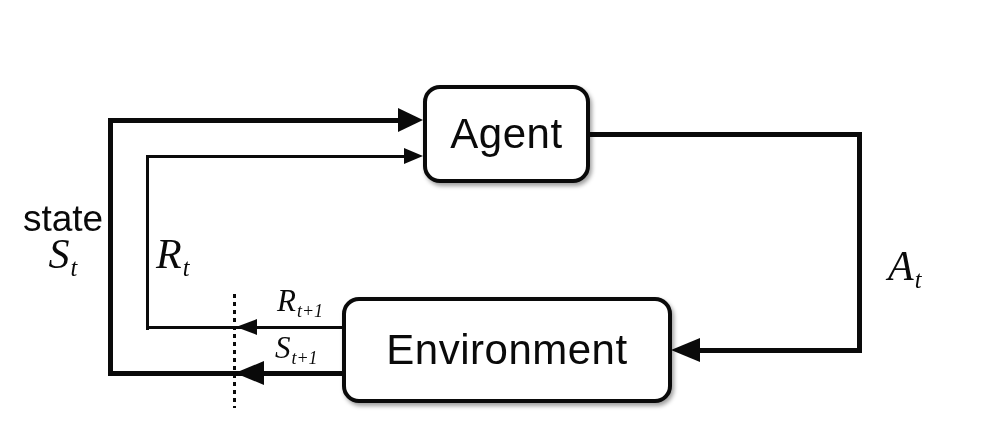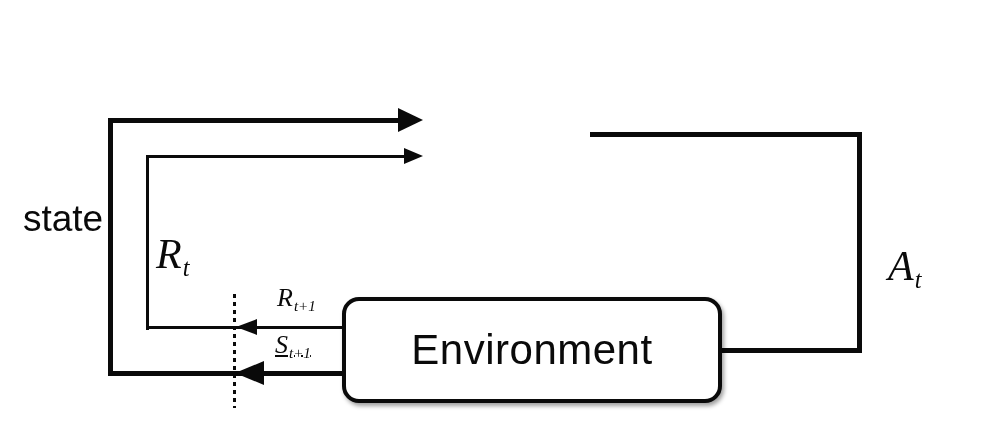--- a/index.html
+++ b/index.html
@@ -76,21 +76,21 @@
     white-space: nowrap;
   }
   .math {
     position: absolute;
     font-family: "Liberation Serif", serif;
     font-style: italic;
     line-height: 1;
     white-space: nowrap;
   }
   .math.big { font-size: 42px; }
-  .math.mid { font-size: 26px; }
+  .math.mid { font-size: 31px; }
   .math .sub {
     font-size: 58%;
     position: relative;
     top: 0.32em;
     margin-left: 1px;
   }
   .center { text-align: center; }
 </style>
 </head>
 <body>
@@ -109,26 +109,30 @@
   <div class="line" style="left:146px; top:326px; width:196px; height:3px;"></div>
   <div class="arrow left-small" style="left:236px; top:319px;"></div>
 
   <div class="line" style="left:590px; top:132px; width:272px; height:5px;"></div>
   <div class="line" style="left:857px; top:132px; width:5px;  height:221px;"></div>
   <div class="line" style="left:700px; top:348px; width:162px; height:5px;"></div>
   <div class="arrow left-big" style="left:671px; top:338px;"></div>
 
   <div class="dashed-line" style="left:233px; top:294px; height:114px;"></div>
 
-  <div class="node-box" style="left:342px; top:297px; width:380px; height:106px;">
+  <div class="node-box" style="left:423px; top:85px; width:167px; height:98px;">
+    <span>Agent</span>
+  </div>
+  <div class="node-box" style="left:342px; top:297px; width:330px; height:106px;">
     <span>Environment</span>
   </div>
 
   <div class="word-label center" style="left:18px; top:199px; width:90px;">state</div>
+  <div class="math big center" style="left:18px; top:233px; width:90px;"><span>S</span><span class="sub">t</span></div>
 
   <div class="math big" style="left:156px; top:233px;font-style:italic;"><span>R</span><span class="sub">t</span></div>
 
   <div class="math big" style="left:888px; top:245px;"><span>A</span><span class="sub">t</span></div>
 
   <div class="math mid" style="left:277px; top:285px;"><span>R</span><span class="sub">t+1</span></div>
-  <div class="math mid" style="left:275px; top:332px;text-decoration:underline;"><span>S</span><span class="sub">t+1</span></div>
+  <div class="math mid" style="left:275px; top:332px;"><span>S</span><span class="sub">t+1</span></div>
 
 </div>
 
 </body></html>

